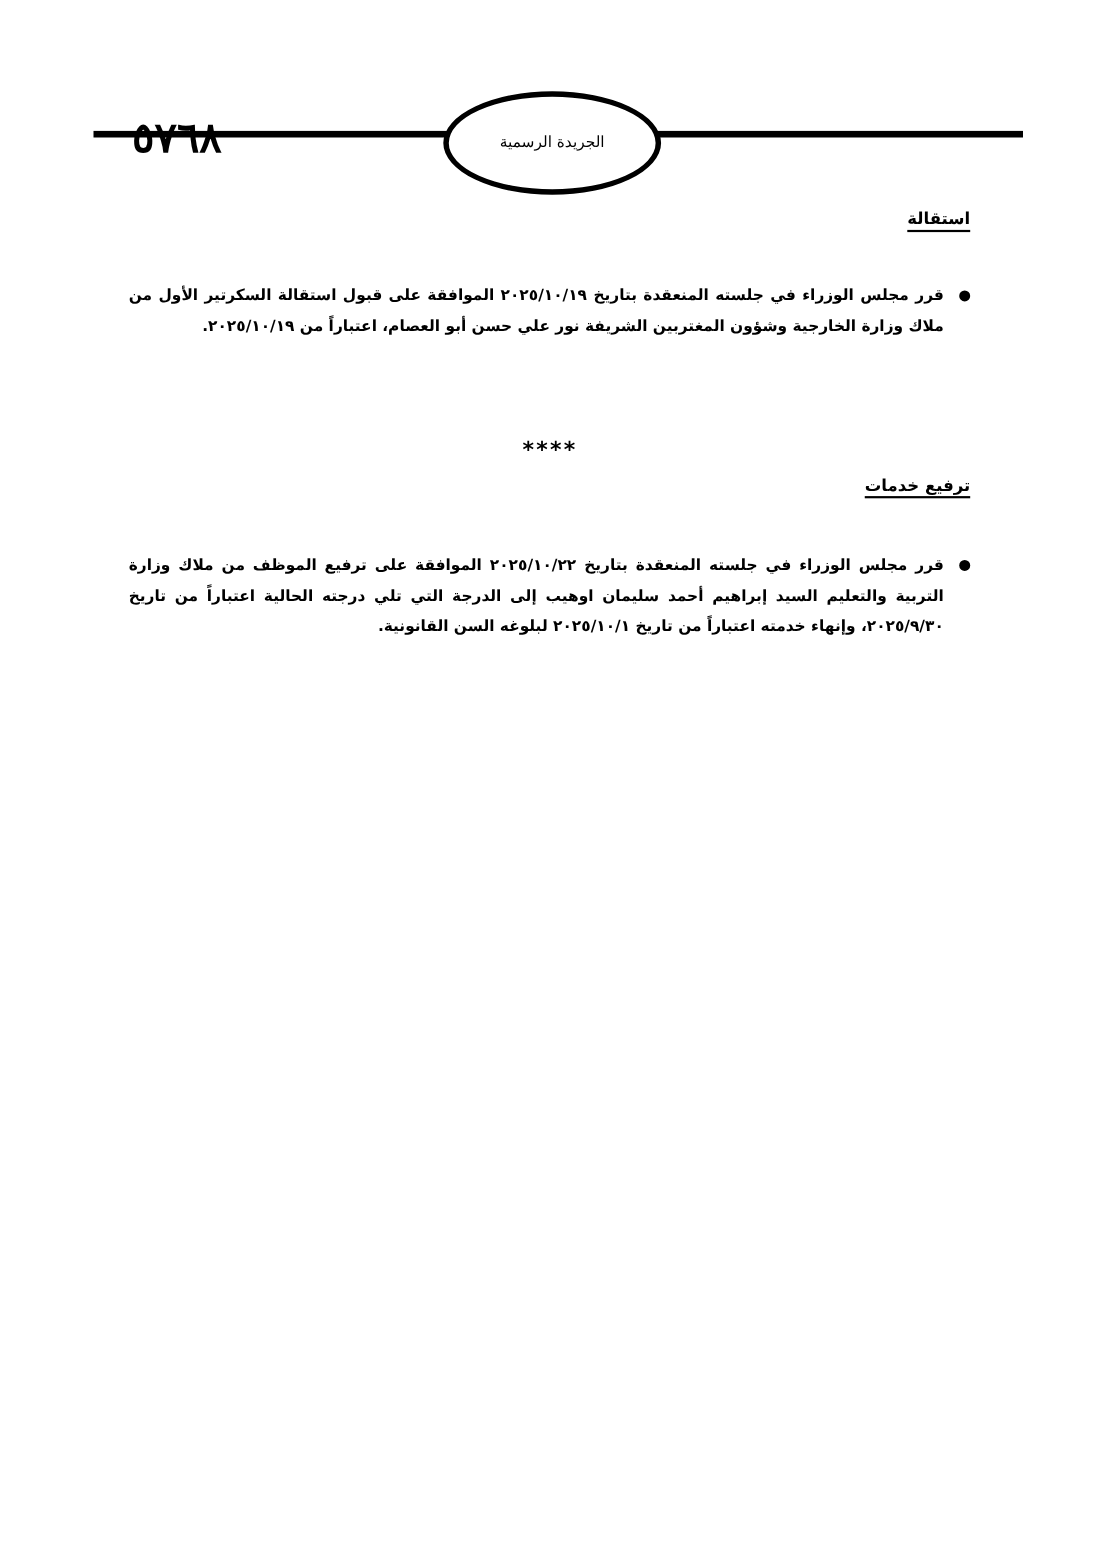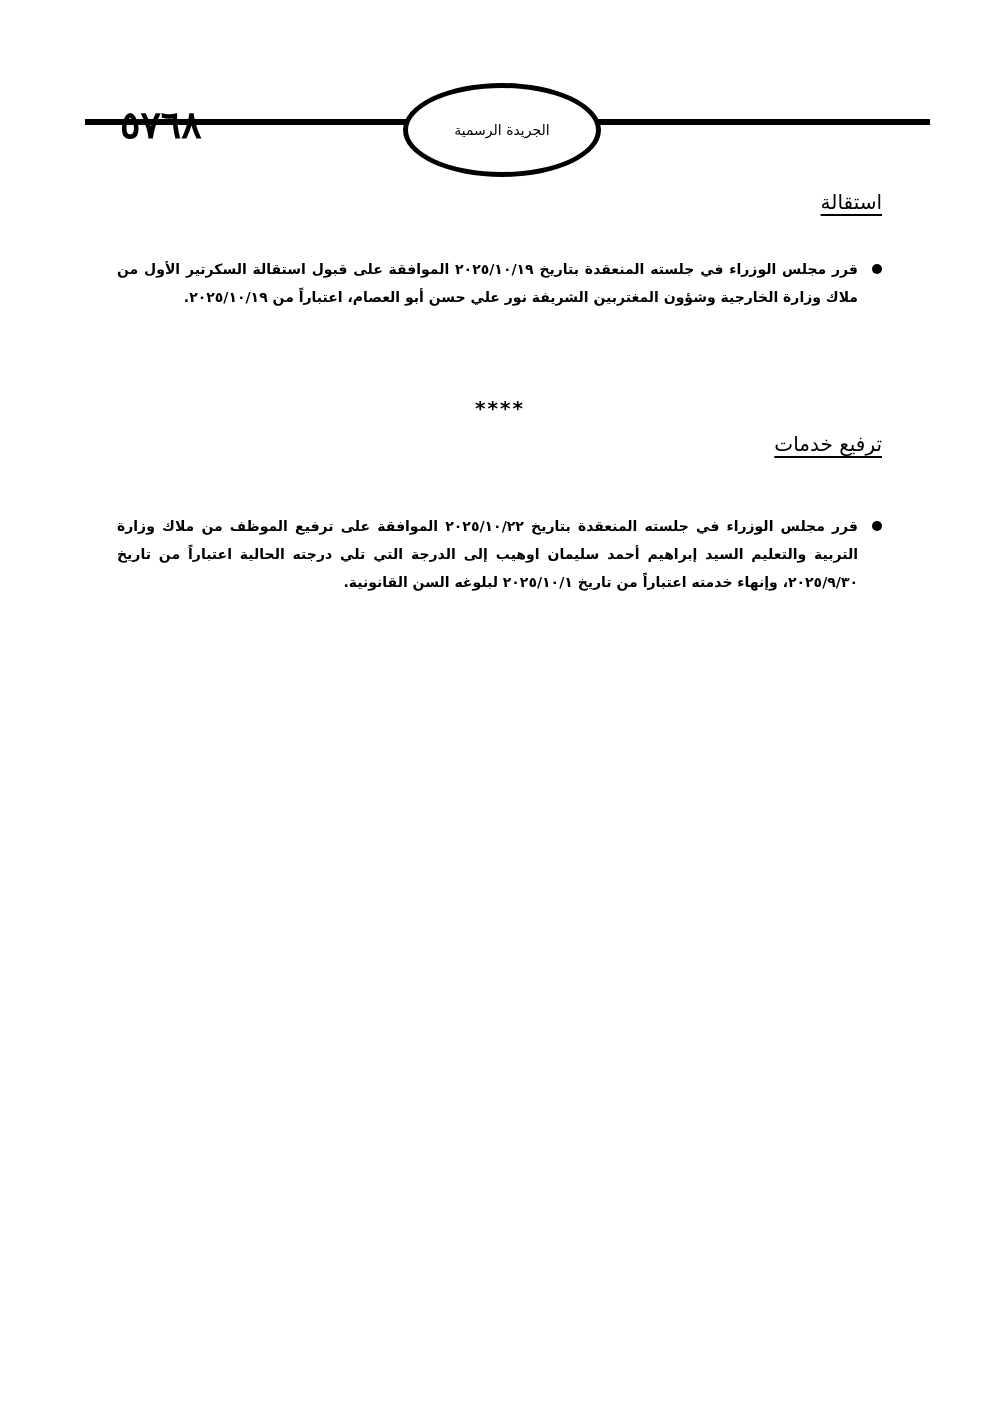--- a/index.html
+++ b/index.html
@@ -7,21 +7,21 @@
          font-family: "DejaVu Sans", "Liberation Sans", sans-serif; color: #000; }
   .page-number { position: absolute; left: 120px; top: 78px; font-size: 38px; font-weight: bold;
                  font-family: "DejaVu Serif", "Liberation Serif", serif; letter-spacing: 1px; margin-top: 24px; }
   .rule { position: absolute; top: 119px; height: 6px; background: #000; }
   .rule.left { left: 85px; width: 322px; }
   .rule.right { left: 593px; width: 337px; }
   .masthead { position: absolute; left: 403px; top: 83px; width: 188px; height: 84px;
               border: 5px solid #000; border-radius: 50%; background: #fff;
               display: flex; align-items: center; justify-content: center; }
   .masthead span { font-size: 14px; font-weight: normal; direction: rtl; }
-  .section-title { position: absolute; right: 118px; font-size: 20px; font-weight: normal;
+  .section-title { position: absolute; right: 118px; font-size: 15px; font-weight: bold;
                    direction: rtl; text-decoration: underline; text-decoration-thickness: 2px;
                    text-underline-offset: 5px; }
   .para { position: absolute; right: 118px; width: 765px; direction: rtl; text-align: justify;
           text-align-last: right; font-size: 14px; font-weight: bold; line-height: 28px; }
   .bullet-wrap { position: relative; padding-right: 24px; }
   .bullet { position: absolute; right: 0; top: 9px; width: 10px; height: 10px; border-radius: 50%; background: #000; }
   .stars { position: absolute; left: 0; width: 1000px; text-align: center; top: 396px;
            font-size: 20px; font-weight: bold; letter-spacing: 2px; }
 </style>
 </head>
@@ -38,18 +38,18 @@
 <div class="para" style="top:255px;">
   <div class="bullet-wrap">
     <span class="bullet"></span>
     <span>قرر مجلس الوزراء في جلسته المنعقدة بتاريخ ٢٠٢٥/١٠/١٩ الموافقة على قبول استقالة السكرتير الأول من ملاك وزارة الخارجية وشؤون المغتربين الشريفة نور علي حسن أبو العصام، اعتباراً من ٢٠٢٥/١٠/١٩.</span>
   </div>
 </div>
 
 <div class="stars">****</div>
 
 <div class="section-title" style="top:432px;">ترفيع خدمات</div>
-<div class="para" style="top:512px;">
+<div class="para" style="top:500px;">
   <div class="bullet-wrap">
     <span class="bullet"></span>
     <span>قرر مجلس الوزراء في جلسته المنعقدة بتاريخ ٢٠٢٥/١٠/٢٢ الموافقة على ترفيع الموظف من ملاك وزارة التربية والتعليم السيد إبراهيم أحمد سليمان اوهيب إلى الدرجة التي تلي درجته الحالية اعتباراً من تاريخ ٢٠٢٥/٩/٣٠، وإنهاء خدمته اعتباراً من تاريخ ٢٠٢٥/١٠/١ لبلوغه السن القانونية.</span>
   </div>
 </div>
 
 </body></html>

